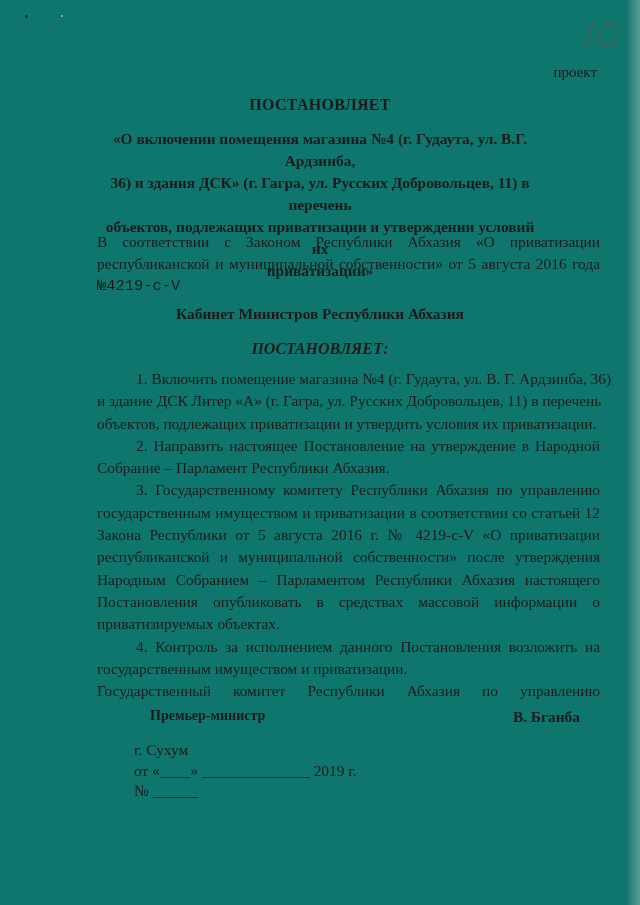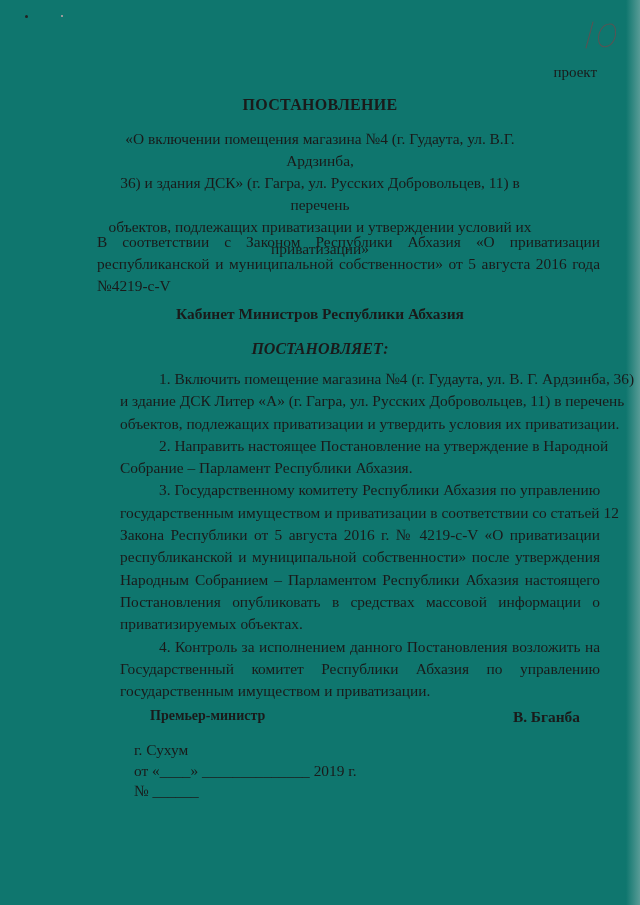--- a/index.html
+++ b/index.html
@@ -56,39 +56,39 @@
       text-align: center;
       font-weight: bold;
       font-size: 16px;
       letter-spacing: 0.3px;
     }
     .doc-subject {
       position: absolute;
       left: 100px; width: 440px;
       top: 128px;
       text-align: center;
-      font-weight: normal;
+      font-weight: bold;
       font-size: 15.4px;
       line-height: 22px;
     }
     .preamble {
       position: absolute;
       left: 97px; width: 503px;
       top: 231px;
       font-size: 15.4px;
       line-height: 22px;
       text-align: justify;
       text-align-last: left;
     }
     .preamble .ln {
       display: block;
       text-align: justify;
       text-align-last: justify;
     }
-    .preamble .ln.last { text-align-last: left; }
+    .preamble .ln.last { text-align-last: left; font-family: Liberation Mono, monospace; }
     .cabinet {
       position: absolute;
       left: 0; width: 640px;
       top: 305px;
       text-align: center;
       font-weight: bold;
       font-size: 15.4px;
     }
     .resolves {
       position: absolute;
@@ -104,21 +104,20 @@
       left: 97px; width: 503px;
       top: 368px;
       font-size: 15.4px;
       line-height: 22.3px;
     }
     .body-text .ln {
       display: block;
       text-align: justify;
       text-align-last: justify;
       white-space: nowrap;
-      margin-left: 23px;
     }
     .body-text .ln.indent { padding-left: 39px; }
     .body-text .ln.last { text-align-last: left; }
     .sign-role {
       position: absolute;
       left: 134px; top: 708px;
       font-weight: bold;
       font-size: 14px;
       margin-left: 16px;
     }
@@ -145,21 +144,21 @@
   <div class="scan-dot2"></div>
 
   <svg class="page-num" viewBox="0 0 40 34">
     <path d="M10 4 L3 30" stroke="#555" stroke-width="1.1" fill="none" stroke-linecap="round"></path>
     <path d="M27 6 C19 6 14 16 16 24 C18 31 27 30 31 22 C34 15 33 6 27 6 Z" stroke="#555" stroke-width="1.1" fill="none"></path>
     <text x="-100" y="-100">10</text>
   </svg>
 
   <div class="project-label">проект</div>
 
-  <div class="doc-title">ПОСТАНОВЛЕНИЕ</div>
+  <div class="doc-title">ПОСТАНОВЛЯЕТ</div>
 
   <div class="doc-subject">
     <div>«О включении помещения магазина №4 (г. Гудаута, ул. В.Г. Ардзинба,</div>
     <div>36) и здания ДСК» (г. Гагра, ул. Русских Добровольцев, 11) в перечень</div>
     <div>объектов, подлежащих приватизации и утверждении условий их</div>
     <div>приватизации»</div>
   </div>
 
   <div class="preamble">
     <span class="ln">В соответствии с Законом Республики Абхазия «О приватизации</span>
@@ -184,22 +183,22 @@
       <span class="ln indent">3. Государственному комитету Республики Абхазия по управлению</span>
       <span class="ln">государственным имуществом и приватизации в соответствии со статьей 12</span>
       <span class="ln">Закона Республики от 5 августа 2016 г. № 4219-с-V «О приватизации</span>
       <span class="ln">республиканской и муниципальной собственности» после утверждения</span>
       <span class="ln">Народным Собранием – Парламентом Республики Абхазия настоящего</span>
       <span class="ln">Постановления опубликовать в средствах массовой информации о</span>
       <span class="ln last">приватизируемых объектах.</span>
     </div>
     <div>
       <span class="ln indent">4. Контроль за исполнением данного Постановления возложить на</span>
+      <span class="ln last">государственным имуществом и приватизации.</span>
       <span class="ln">Государственный комитет Республики Абхазия по управлению</span>
-      <span class="ln last">государственным имуществом и приватизации.</span>
     </div>
   </div>
 
   <div class="sign-role">Премьер-министр</div>
   <div class="sign-name">В. Бганба</div>
 
   <div class="place-block">
     <span class="ln">г. Сухум</span>
     <span class="ln">от «____» ______________ 2019 г.</span>
     <span class="ln">№ ______</span>

